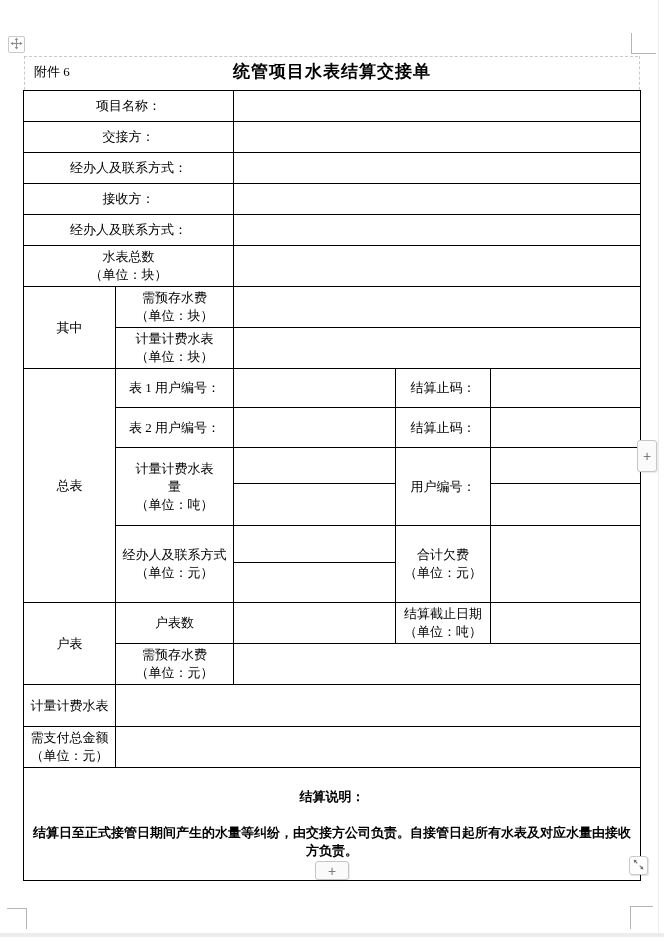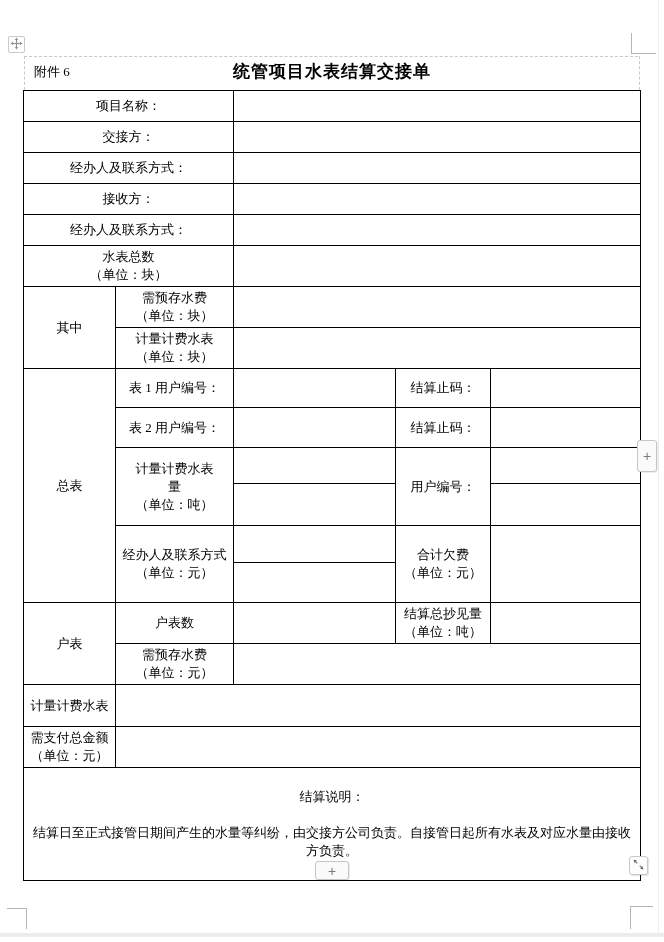--- a/index.html
+++ b/index.html
@@ -42,21 +42,21 @@
                 font-size:17px; font-weight:bold; letter-spacing:1px; }
 
   
   table.form { position:absolute; left:23px; top:90px; width:617px;
                border-collapse:collapse; table-layout:fixed; }
   table.form td { border:1.5px solid #000; font-size:13px; line-height:18px;
                   text-align:center; vertical-align:middle; padding:2px 4px;
                   white-space:pre-line; overflow:hidden; }
   td.note-cell { text-align:left; vertical-align:top; padding:4px 7px;
                  font-size:12px; line-height:17px; white-space:normal; }
-  .note-line { white-space:normal; }
+  .note-line { white-space:normal;font-weight:bold; }
 </style>
 </head>
 <body>
 
 <div class="canvas">
 
   <div class="tb-top"></div>
   <div class="tb-left"></div>
   <div class="tb-right"></div>
 
@@ -165,21 +165,21 @@
 （单位：元）</td>
       <td rowspan="2"></td>
     </tr>
     <tr style="height:40px">
       <td></td>
     </tr>
     <tr style="height:39px">
       <td rowspan="2">户表</td>
       <td>户表数</td>
       <td></td>
-      <td>结算总抄见量
+      <td>结算截止日期
 （单位：吨）</td>
       <td></td>
     </tr>
     <tr style="height:38px">
       <td>需预存水费
 （单位：元）</td>
       <td colspan="3"></td>
     </tr>
     <tr style="height:42px">
       <td>计量计费水表</td>

